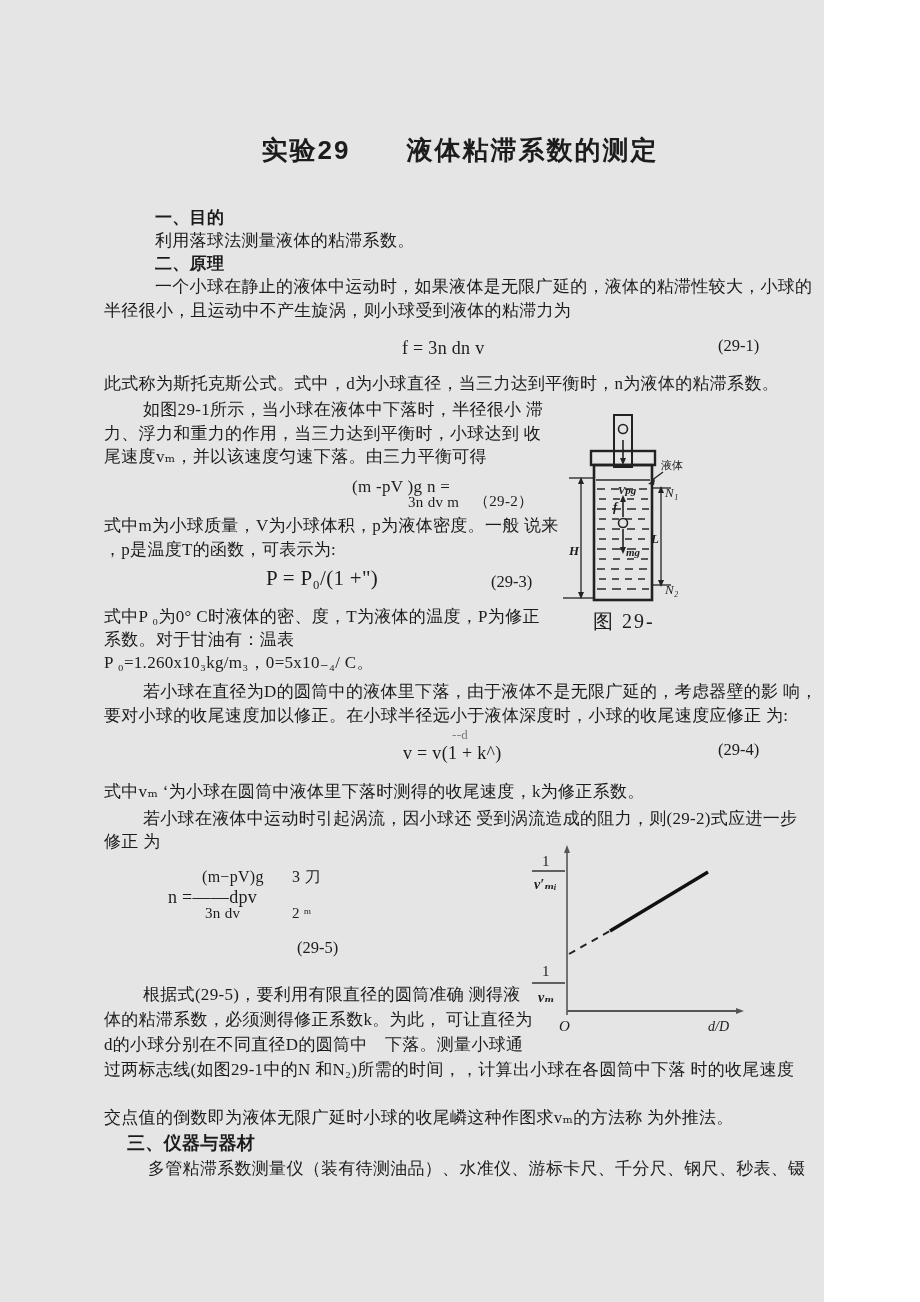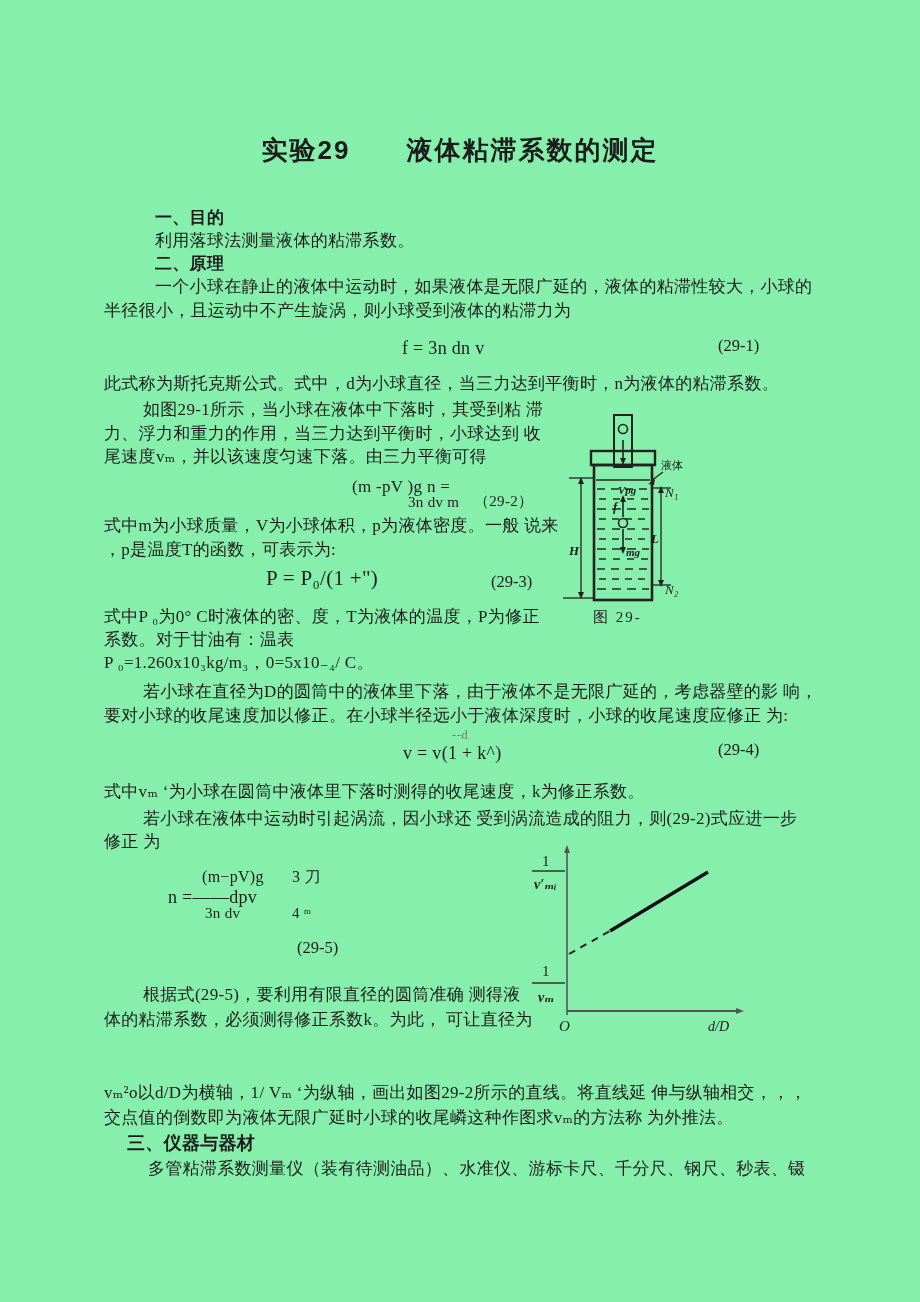--- a/index.html
+++ b/index.html
@@ -1,27 +1,27 @@
 <!DOCTYPE html>
 <html><head>
 <meta charset="utf-8">
 <style>
   html,body{margin:0;padding:0;background:#ffffff;}
-  .page{position:relative;width:920px;height:1302px;background:#86efac;overflow:hidden;
+  .page{position:relative;width:824px;height:1302px;background:#e5e5e5;overflow:hidden;
         font-family:"Liberation Serif","DejaVu Serif",serif;color:#1c1c1c;}
   .ln{position:absolute;white-space:nowrap;font-size:17px;line-height:1.25;letter-spacing:.3px;}
   .hd{font-family:"Liberation Sans","DejaVu Sans",sans-serif;font-weight:700;text-align:center;}
   .title{width:920px;text-align:center;font-size:26px;letter-spacing:2px;}
   .it{}
   .eq{font-size:18px;}
   .sm{font-size:15px;}
   .eqtag{font-size:16.5px;letter-spacing:0;}
   .gray{color:#777;}
   .fig{position:absolute;}
-  .figcap{position:absolute;font-size:15px;letter-spacing:2px;font-family:Liberation Serif, serif;}
+  .figcap{position:absolute;font-size:20px;letter-spacing:2px;font-family:Liberation Serif, serif;}
   svg text{fill:#1c1c1c;}
   .svglabel{font-family:"Liberation Serif","DejaVu Serif",serif;}
 </style>
 </head>
 <body>
 
 <div class="page">
 
   <div class="ln hd title" style="left:0;top:134px">实验29　　液体粘滞系数的测定</div>
 
@@ -31,21 +31,21 @@
   <div class="ln hd" style="left:155px;top:253px">二、原理</div>
 
   <div class="ln" style="left:104px;top:300px">半径很小，且运动中不产生旋涡，则小球受到液体的粘滞力为</div>
   <div class="ln" style="left:155px;top:276px">一个小球在静止的液体中运动时，如果液体是无限广延的，液体的粘滞性较大，小球的</div>
 
   <div class="ln it eq" style="left:402px;top:337px">f = 3n dn v</div>
   <div class="ln eqtag" style="left:718px;top:336px">(29-1)</div>
 
   <div class="ln" style="left:104px;top:373px">此式称为斯托克斯公式。式中，d为小球直径，当三力达到平衡时，n为液体的粘滞系数。</div>
 
-  <div class="ln" style="left:143px;top:399px">如图29-1所示，当小球在液体中下落时，其受到粘 滞</div>
+  <div class="ln" style="left:143px;top:399px">如图29-1所示，当小球在液体中下落时，半径很小 滞</div>
   <div class="ln" style="left:104px;top:423px">力、浮力和重力的作用，当三力达到平衡时，小球达到 收</div>
   <div class="ln" style="left:104px;top:446px">尾速度vₘ，并以该速度匀速下落。由三力平衡可得</div>
 
   <div class="ln it" style="left:352px;top:476px;font-size:17px">(m -pV )g n =</div>
   <div class="ln it sm" style="left:408px;top:493px">3n dv m</div>
   <div class="ln sm" style="left:474px;top:492px">（29-2）</div>
 
   <div class="ln" style="left:104px;top:515px">式中m为小球质量，V为小球体积，p为液体密度。一般 说来</div>
   <div class="ln" style="left:104px;top:539px">，p是温度T的函数，可表示为:</div>
 
@@ -65,27 +65,28 @@
 
   <div class="ln" style="left:104px;top:781px">式中vₘ ʻ为小球在圆筒中液体里下落时测得的收尾速度，k为修正系数。</div>
 
   <div class="ln" style="left:143px;top:808px">若小球在液体中运动时引起涡流，因小球还 受到涡流造成的阻力，则(29-2)式应进一步</div>
   <div class="ln" style="left:104px;top:831px">修正 为</div>
 
   <div class="ln it" style="left:202px;top:867px;font-size:16px">(m−pV)g</div>
   <div class="ln" style="left:292px;top:867px;font-size:16px">3 刀</div>
   <div class="ln it" style="left:168px;top:886px;font-size:18px">n =——dpv</div>
   <div class="ln it sm" style="left:205px;top:904px">3n dv</div>
-  <div class="ln sm" style="left:292px;top:904px">4 ᵐ</div>
+  <div class="ln sm" style="left:292px;top:904px">2 ᵐ</div>
   <div class="ln eqtag" style="left:297px;top:938px">(29-5)</div>
 
   <div class="ln" style="left:143px;top:984px">根据式(29-5)，要利用有限直径的圆筒准确 测得液</div>
   <div class="ln" style="left:104px;top:1009px">体的粘滞系数，必须测得修正系数k。为此， 可让直径为</div>
+  <div class="ln" style="left:104px;top:1034px">d的小球分别在不同直径D的圆筒中　下落。测量小球通</div>
 
-  <div class="ln" style="left:104px;top:1082px">vₘ²o以d/D为横轴，1/ Vₘ ʻ为纵轴，画出如图29-2所示的直线。将直线延 伸与纵轴相交，，，</div>
+  <div class="ln" style="left:104px;top:1059px">过两标志线(如图29-1中的N 和N₂)所需的时间，，计算出小球在各圆筒中下落 时的收尾速度</div>
   <div class="ln" style="left:104px;top:1107px">交点值的倒数即为液体无限广延时小球的收尾嶙这种作图求vₘ的方法称 为外推法。</div>
 
   <div class="ln hd" style="left:127px;top:1132px;font-size:18px">三、仪器与器材</div>
   <div class="ln" style="left:148px;top:1158px">多管粘滞系数测量仪（装有待测油品）、水准仪、游标卡尺、千分尺、钢尺、秒表、镊</div>
 
   <div class="fig" style="left:563px;top:403px;width:220px;height:240px">
     <svg width="220" height="240" viewBox="0 0 220 240">
 
       <g>
         <rect x="51" y="12" width="18" height="52" fill="none" stroke="#222" stroke-width="2"></rect>

